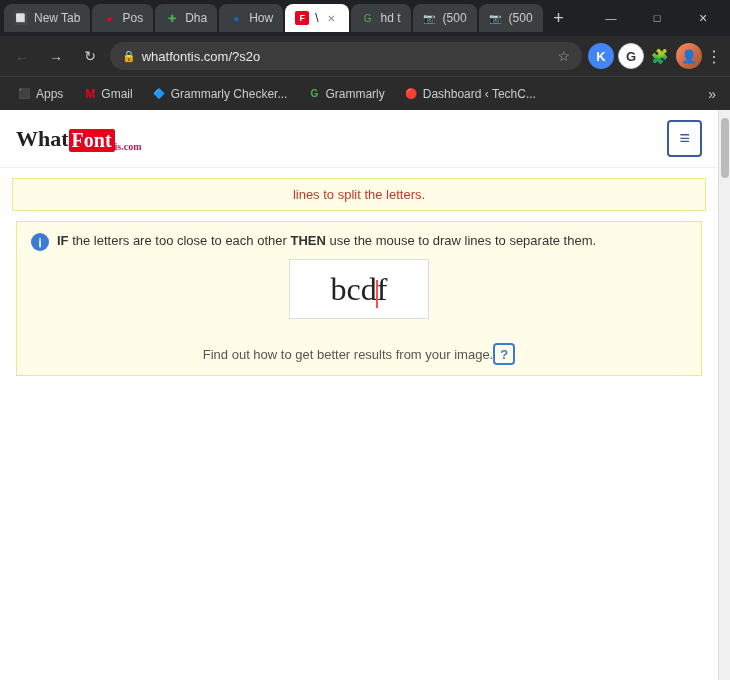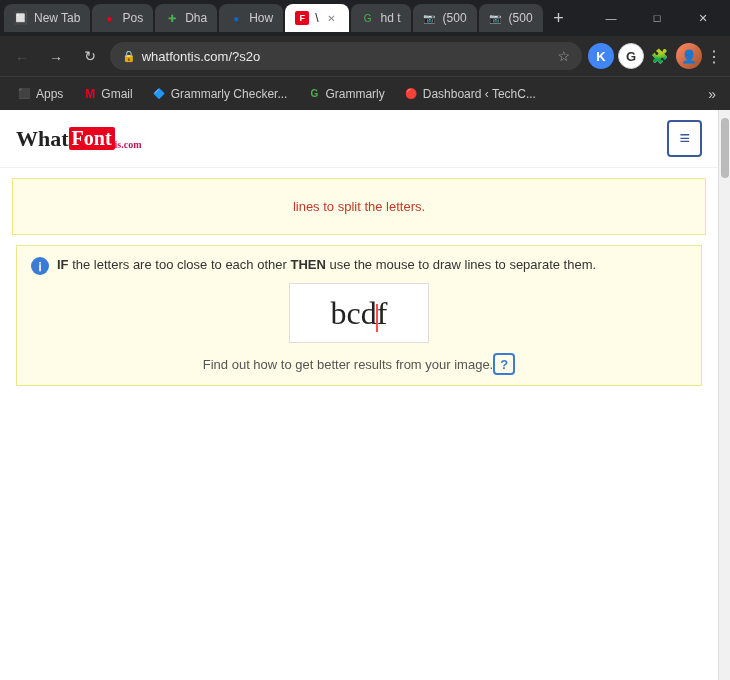--- a/index.html
+++ b/index.html
@@ -171,41 +171,41 @@
     
     .site-header {
       background: #fff;
       padding: 10px 16px;
       display: flex;
       align-items: center;
       justify-content: space-between;
       border-bottom: 1px solid #eee;
     }
     .logo {
-      display: flex; align-items: center;
+      display: flex; align-items: flex-end;
       font-size: 22px; font-weight: bold; color: #222;
       font-family: Georgia, serif;
     }
     .logo-font { color: #fff; background: #e8001c; padding: 0 3px; border-radius: 2px; font-size: 20px; }
     .logo-sub { font-size: 10px; color: #be185d; }
     .hamburger-btn {
       border: 2px solid #3a5b9a;
       border-radius: 4px;
       padding: 6px 10px;
       cursor: pointer;
       color: #3a5b9a;
       font-size: 18px;
     }
 
     
     .hint-banner {
       background: #fffde7;
       border: 1px solid #f0e68c;
       margin: 10px 12px 0;
-      padding: 20px 12px;
+      padding: 8px 12px;
       text-align: center;
       font-size: 13px;
       color: #555;
     }
     .hint-banner span { color: #c0392b; }
 
     
     .image-area-wrap {
       margin: 12px 16px 0;
       background: #e8f0f8;
@@ -317,21 +317,21 @@
       white-space: nowrap;
     }
     .sample-red-line {
       position: absolute;
       top: 20px; left: 86px;
       width: 2px; height: 28px;
       background: red; opacity: 0.7;
     }
 
     .find-out-text {
-      text-align: center; font-size: 13px; color: #555; margin-top: 6px;
+      text-align: center; font-size: 13px; color: #555; margin-top: 20px;
       display: flex; align-items: center; justify-content: center; 
     }
     .question-btn {
       width: 22px; height: 22px;
       border: 2px solid #3a7bd5;
       border-radius: 4px;
       display: flex; align-items: center; justify-content: center;
       color: #3a7bd5; font-size: 13px; font-weight: bold; cursor: pointer;
     }
 

